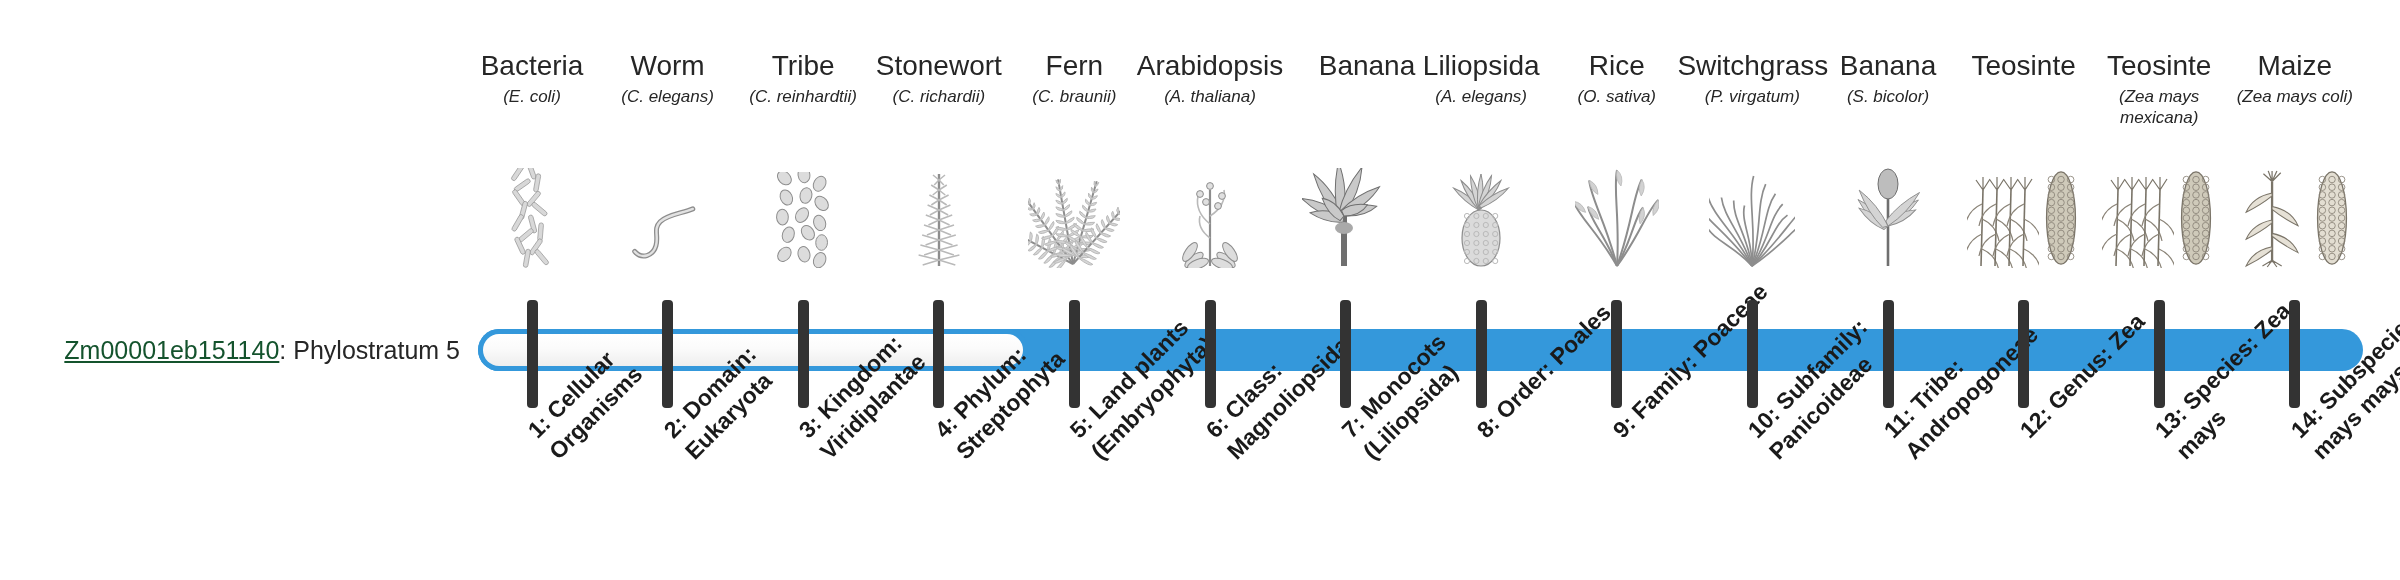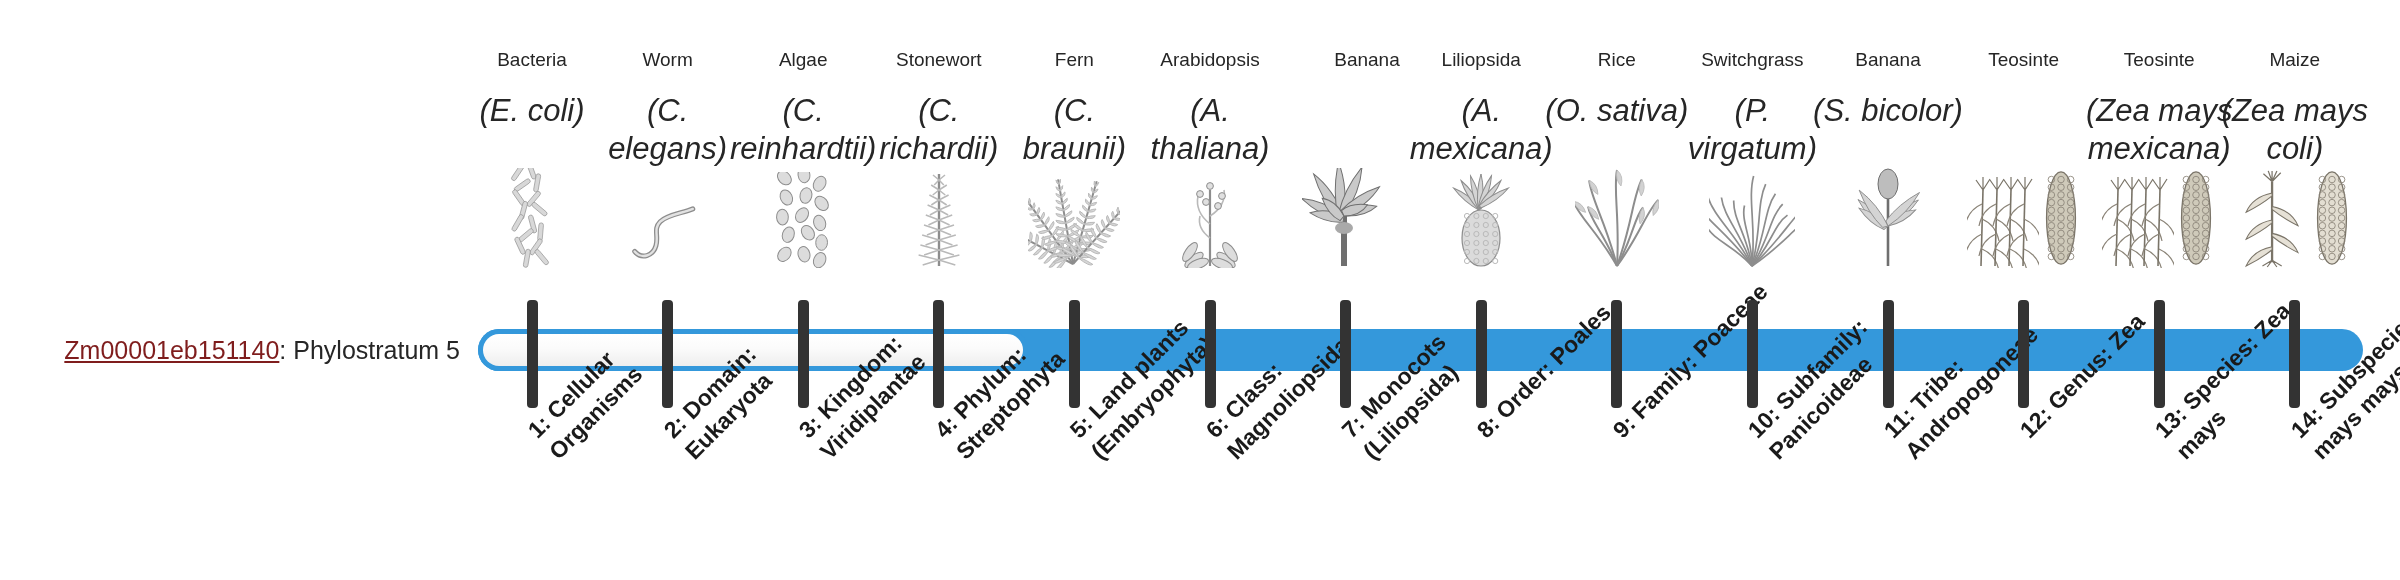--- a/index.html
+++ b/index.html
@@ -22,21 +22,21 @@
     left: 40px;
     top: 335px;
     width: 420px;
     text-align: right;
     font-size: 25px;
     color: #262626;
     white-space: nowrap;
     line-height: 1.2;
   }
   #gene-label .gene-link {
-    color: #7f1d1d;
+    color: #14532d;
     text-decoration: underline;
     cursor: pointer;
   }
 
   
   #track-area {
     position: absolute;
     left: 478px;
     top: 0;
     width: 1885px;
@@ -45,31 +45,31 @@
 
   
   .species-col {
     position: absolute;
     top: 48px;
     width: 150px;
     text-align: center;
     transform: translateX(-50%);
   }
   .sp-common {
-    font-size: 19px;
+    font-size: 28px;
     color: #262626;
     line-height: 1.25;
     white-space: nowrap;
   }
   .sp-latin {
-    font-size: 31px;
+    font-size: 17px;
     color: #262626;
     font-style: italic;
     line-height: 1.22;
-    margin-top: 20px;
+    margin-top: 4px;
     word-break: break-word;
   }
 
   
   .organism {
     position: absolute;
     top: 168px;
     height: 100px;
     width: 150px;
     transform: translateX(-50%);
@@ -221,21 +221,21 @@
         <div class="organism" style="left: 189.6px;">
           <svg width="78" height="70" viewBox="0 0 110 80">
     <path d="M8 66 C18 78 34 72 38 58 C42 44 34 34 44 24 C54 14 76 12 90 6" fill="none" stroke="#8d8d8d" stroke-width="7" stroke-linecap="round"></path>
     <path d="M8 66 C18 78 34 72 38 58 C42 44 34 34 44 24 C54 14 76 12 90 6" fill="none" stroke="#e2e2e2" stroke-width="3.4" stroke-linecap="round"></path>
           </svg>
         </div>
         <div class="tick" style="left: 189.6px;"></div>
         <div class="stratum" style="left: 179.6px;"><span>2:</span>
      <span>Domain: Eukaryota</span></div>
         <div class="species-col" style="left: 325.2px;">
-          <div class="sp-common">Algae</div>
+          <div class="sp-common">Tribe</div>
      <div class="sp-latin">(C. reinhardtii)</div>
         </div>
         <div class="organism" style="left: 325.2px;">
           <svg width="58" height="96" viewBox="0 0 58 98">
             <ellipse cx="10" cy="6" rx="6" ry="8" transform="rotate(-45 10 6)" fill="#dcdcdc" stroke="#8d8d8d" stroke-width="1"></ellipse>
             <ellipse cx="30" cy="3" rx="6" ry="8" transform="rotate(-8 30 3)" fill="#dcdcdc" stroke="#8d8d8d" stroke-width="1"></ellipse>
             <ellipse cx="46" cy="12" rx="6" ry="8" transform="rotate(29 46 12)" fill="#dcdcdc" stroke="#8d8d8d" stroke-width="1"></ellipse>
             <ellipse cx="12" cy="26" rx="6" ry="8" transform="rotate(-24 12 26)" fill="#dcdcdc" stroke="#8d8d8d" stroke-width="1"></ellipse>
             <ellipse cx="32" cy="24" rx="6" ry="8" transform="rotate(13 32 24)" fill="#dcdcdc" stroke="#8d8d8d" stroke-width="1"></ellipse>
             <ellipse cx="48" cy="32" rx="6" ry="8" transform="rotate(-40 48 32)" fill="#dcdcdc" stroke="#8d8d8d" stroke-width="1"></ellipse>
@@ -418,21 +418,21 @@
               <path d="M0 0 q 8 -14.3 2 -26 q -10 13 -8 25.48 z" fill="#c9c9c9" stroke="#6f6f6f" stroke-width="1"></path>
             </g>
             <ellipse cx="38" cy="60" rx="9" ry="6" fill="#a9a9a9"></ellipse>
           </svg>
         </div>
         <div class="tick" style="left: 867.6px;"></div>
         <div class="stratum" style="left: 857.6px;"><span>7:</span>
      <span>Monocots (Liliopsida)</span></div>
         <div class="species-col" style="left: 1003.2px;">
           <div class="sp-common">Liliopsida</div>
-     <div class="sp-latin">(A. mexicana)</div>
+     <div class="sp-latin">(A. elegans)</div>
         </div>
         <div class="organism" style="left: 1003.2px;">
           <svg width="66" height="100" viewBox="0 0 64 100">
             <g transform="translate(32,40) rotate(-54)">
               <path d="M0 0 q 4 -18 0 -34 q -5 16 -3 34 z" fill="#d4d4d4" stroke="#8d8d8d" stroke-width="1"></path>
             </g>
             <g transform="translate(32,40) rotate(-36)">
               <path d="M0 0 q 4 -18 0 -34 q -5 16 -3 34 z" fill="#d4d4d4" stroke="#8d8d8d" stroke-width="1"></path>
             </g>
             <g transform="translate(32,40) rotate(-18)">

